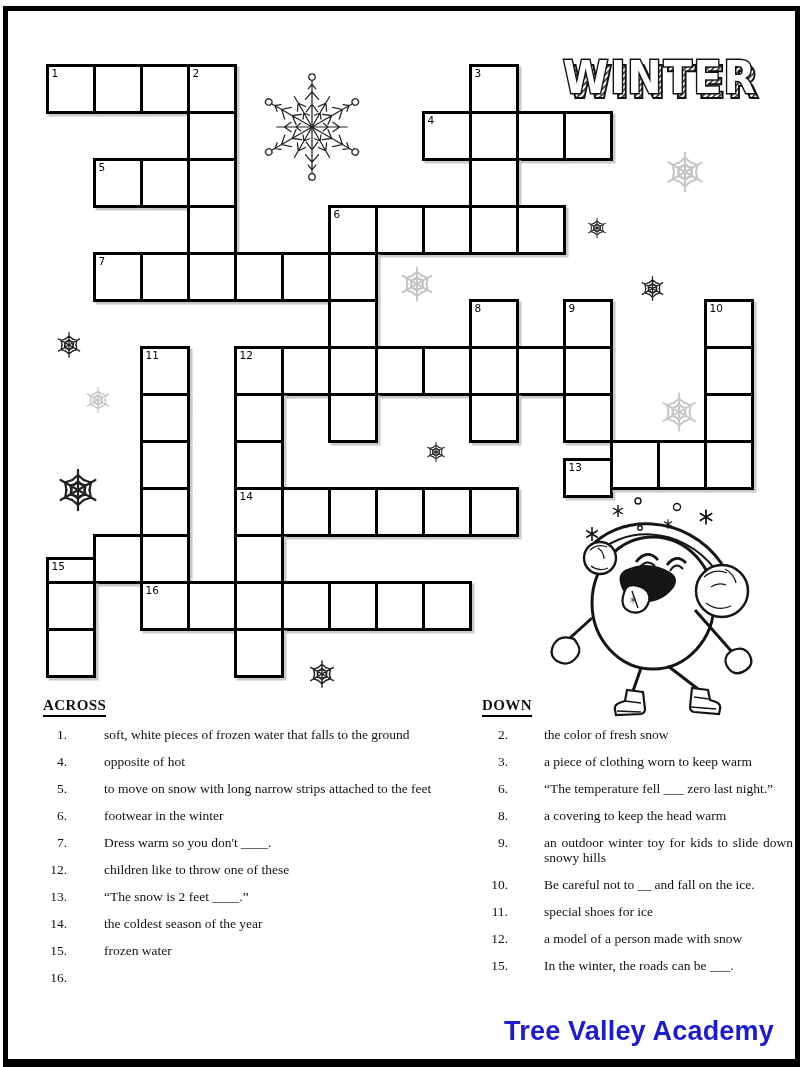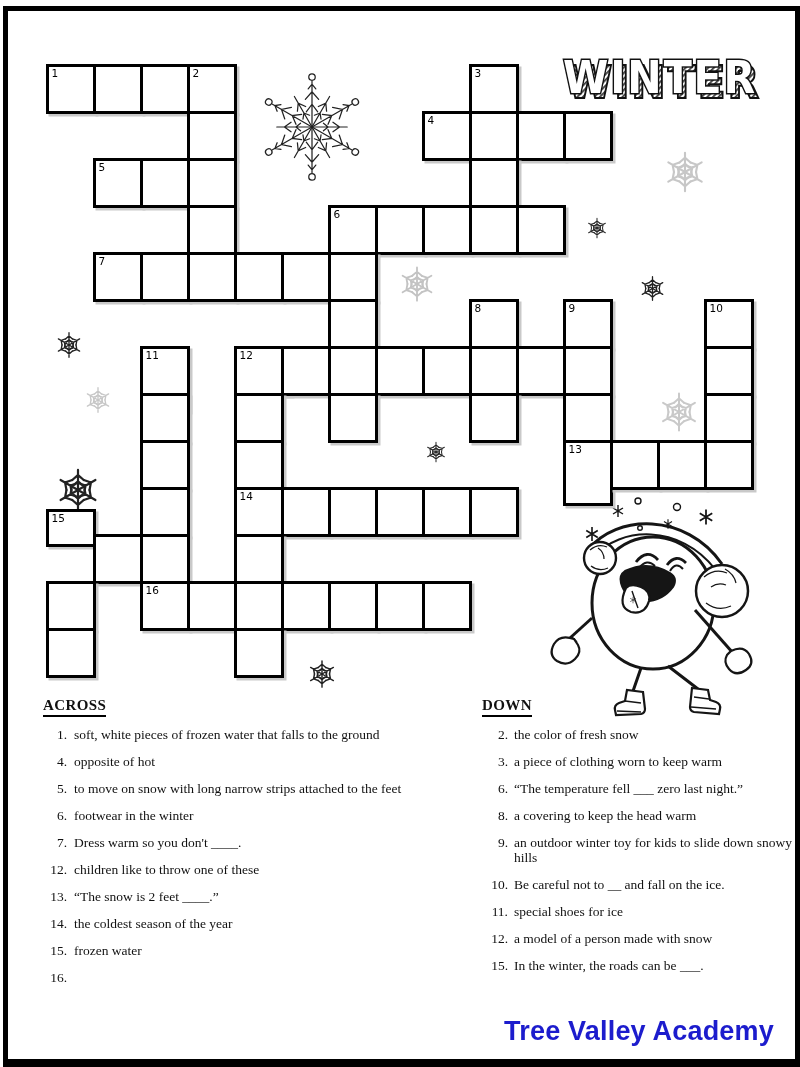--- a/index.html
+++ b/index.html
@@ -28,21 +28,21 @@
   .clue-col{position:absolute;z-index:3;font-family:Liberation Serif, serif;}
   #across-col{left:43px;top:696px;width:412px;}
   #down-col{left:482px;top:696px;width:311px;}
   .clue-heading{
     display:inline-block;font-size:15px;font-weight:bold;letter-spacing:.4px;
     border-bottom:2px solid #000;padding-bottom:1px;margin-bottom:11px;
   }
   .clue{display:flex;margin-bottom:12.5px;font-size:13.5px;line-height:14.5px;}
   .cnum{flex:0 0 24px;text-align:right;margin-right:7px;}
   #down-col .cnum{flex:0 0 26px;margin-right:6px;}
-  .ctext{max-width:377px;}
+  .ctext{max-width:377px;margin-left:30px;}
   #down-col .ctext{max-width:278px;text-align:justify;}
   #footer-credit{
     position:absolute;right:26px;top:1016px;z-index:3;
     font-size:27px;font-weight:bold;letter-spacing:.2px;
   }
   svg .ln{fill:none;stroke:currentColor;}
 </style>
 </head>
 <body>
 
@@ -195,36 +195,36 @@
     <div class="cell" style="left: 562.5px; top: 345.5px; width: 50px; height: 50px;"></div>
     <div class="cell" style="left: 703.5px; top: 345.5px; width: 50px; height: 50px;"></div>
     <div class="cell" style="left: 139.5px; top: 392.5px; width: 50px; height: 50px;"></div>
     <div class="cell" style="left: 233.5px; top: 392.5px; width: 50px; height: 50px;"></div>
     <div class="cell" style="left: 327.5px; top: 392.5px; width: 50px; height: 50px;"></div>
     <div class="cell" style="left: 468.5px; top: 392.5px; width: 50px; height: 50px;"></div>
     <div class="cell" style="left: 562.5px; top: 392.5px; width: 50px; height: 50px;"></div>
     <div class="cell" style="left: 703.5px; top: 392.5px; width: 50px; height: 50px;"></div>
     <div class="cell" style="left: 139.5px; top: 439.5px; width: 50px; height: 50px;"></div>
     <div class="cell" style="left: 233.5px; top: 439.5px; width: 50px; height: 50px;"></div>
-    <div class="cell" style="left: 562.5px; top: 440px; width: 50px; height: 66px;">
+    <div class="cell" style="left: 562.5px; top: 458px; width: 50px; height: 40px;">
       <span class="cnumlbl">13</span>
     </div>
     <div class="cell" style="left: 609.5px; top: 439.5px; width: 50px; height: 50px;"></div>
     <div class="cell" style="left: 656.5px; top: 439.5px; width: 50px; height: 50px;"></div>
     <div class="cell" style="left: 703.5px; top: 439.5px; width: 50px; height: 50px;"></div>
     <div class="cell" style="left: 139.5px; top: 486.5px; width: 50px; height: 50px;"></div>
     <div class="cell" style="left: 233.5px; top: 486.5px; width: 50px; height: 50px;">
       <span class="cnumlbl">14</span>
     </div>
     <div class="cell" style="left: 280.5px; top: 486.5px; width: 50px; height: 50px;"></div>
     <div class="cell" style="left: 327.5px; top: 486.5px; width: 50px; height: 50px;"></div>
     <div class="cell" style="left: 374.5px; top: 486.5px; width: 50px; height: 50px;"></div>
     <div class="cell" style="left: 421.5px; top: 486.5px; width: 50px; height: 50px;"></div>
     <div class="cell" style="left: 468.5px; top: 486.5px; width: 50px; height: 50px;"></div>
-    <div class="cell" style="left: 45.5px; top: 509px; width: 50px; height: 38px;">
+    <div class="cell" style="left: 45.5px; top: 557px; width: 50px; height: 38px;">
       <span class="cnumlbl">15</span>
     </div>
     <div class="cell" style="left: 92.5px; top: 533.5px; width: 50px; height: 50px;"></div>
     <div class="cell" style="left: 139.5px; top: 533.5px; width: 50px; height: 50px;"></div>
     <div class="cell" style="left: 233.5px; top: 533.5px; width: 50px; height: 50px;"></div>
     <div class="cell" style="left: 45.5px; top: 580.5px; width: 50px; height: 50px;"></div>
     <div class="cell" style="left: 139.5px; top: 580.5px; width: 50px; height: 50px;">
       <span class="cnumlbl">16</span>
     </div>
     <div class="cell" style="left: 186.5px; top: 580.5px; width: 50px; height: 50px;"></div>

